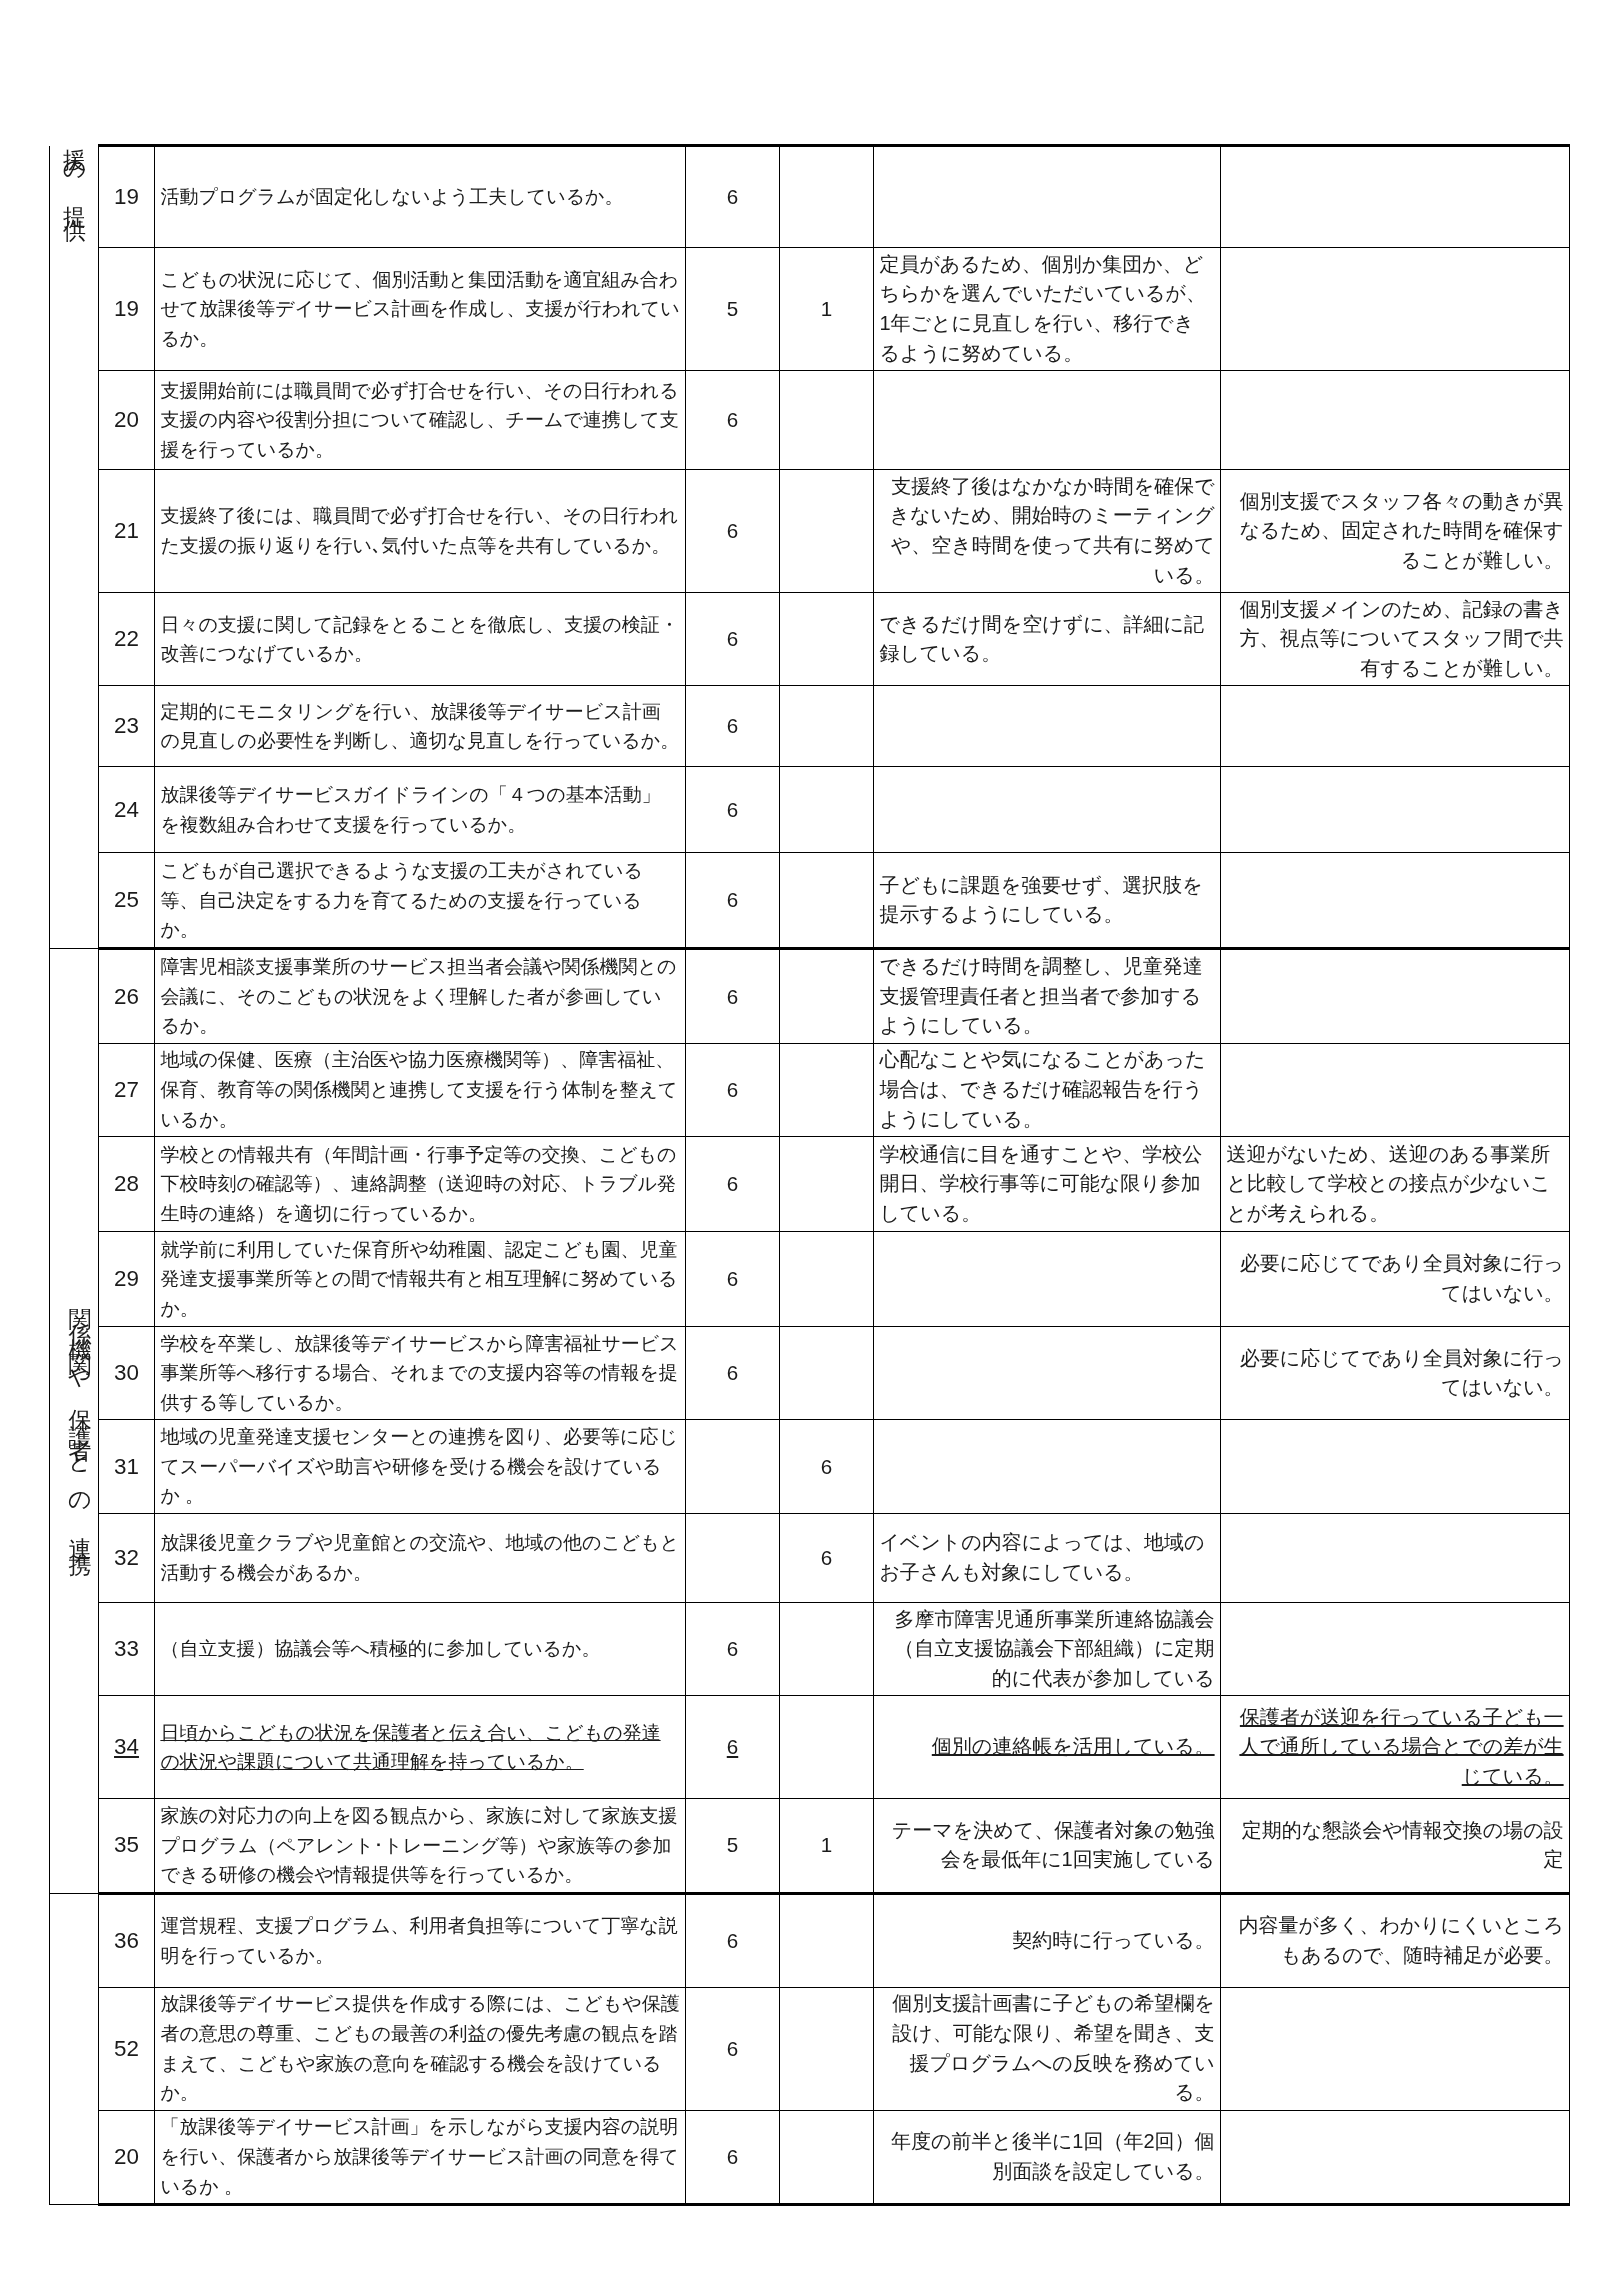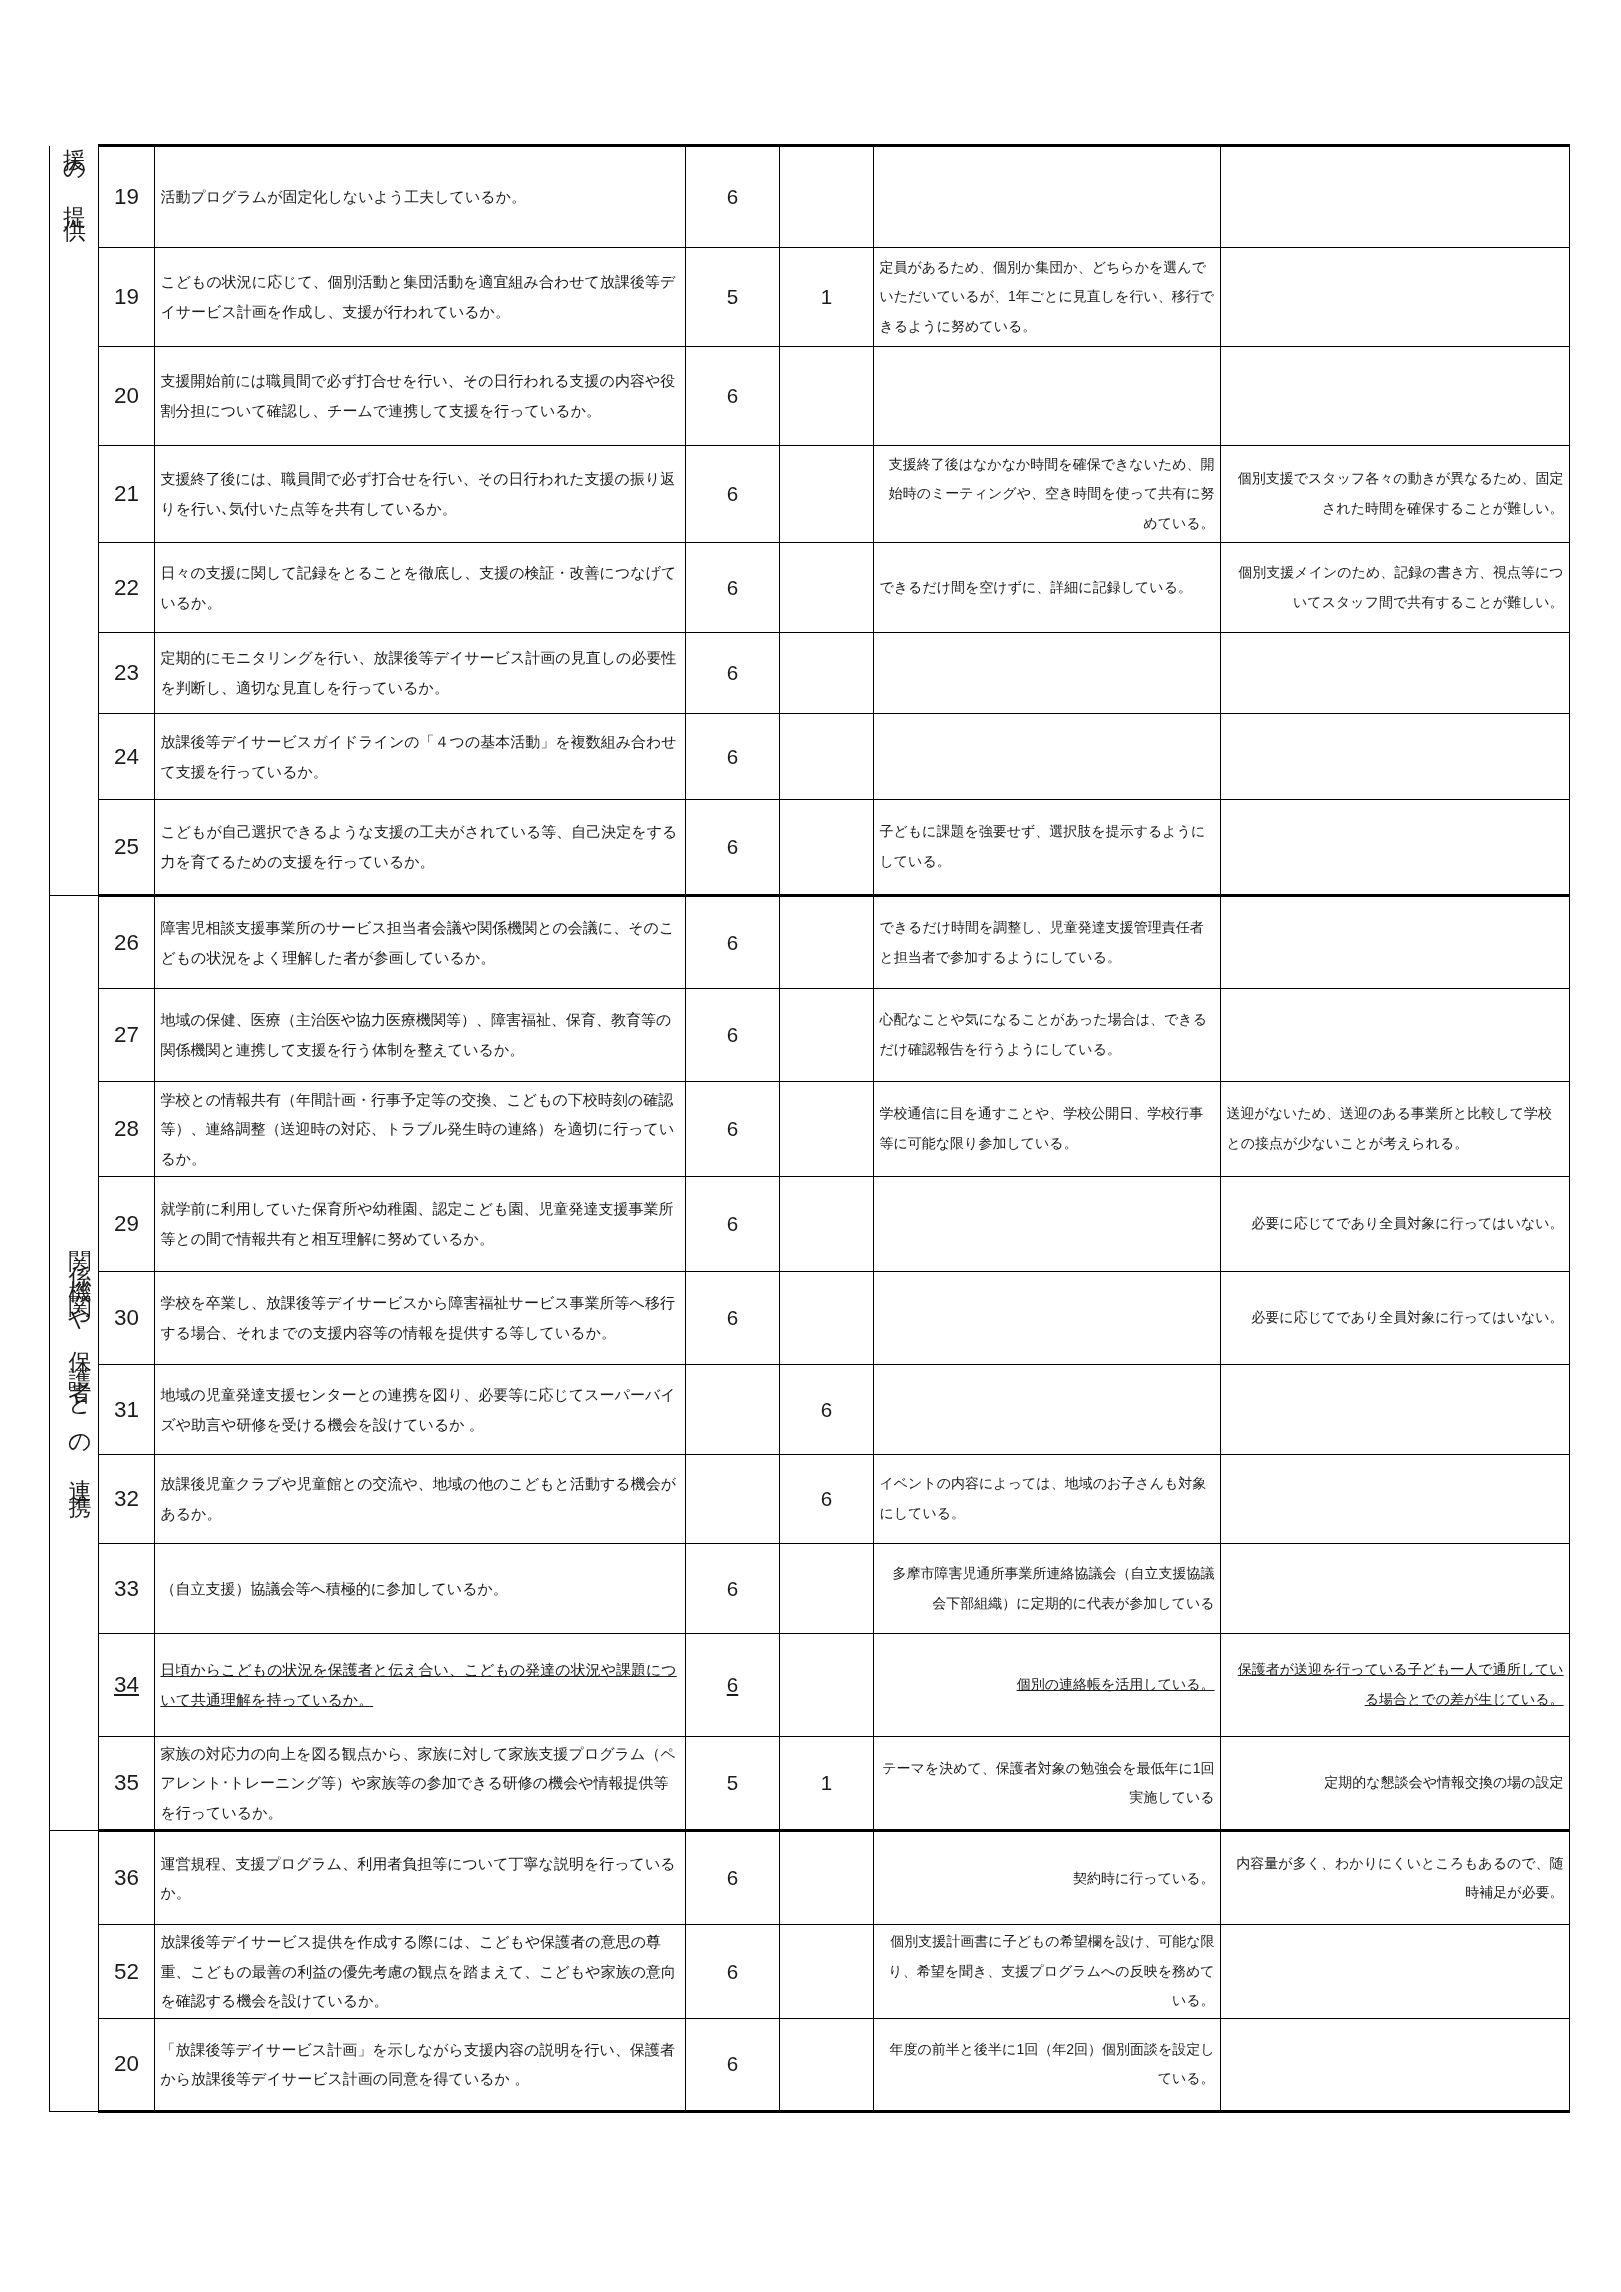--- a/index.html
+++ b/index.html
@@ -41,31 +41,31 @@
     line-height:49px;
     display:inline-block;
   }
   .cat-clip .vtext{margin-top:-14.3px;}
   td.num{
     background:#f6e7c2;
     text-align:center;
     font-size:22.4px;
   }
   td.q{
-    font-size:15px;
+    font-size:19px;
     line-height:29.6px;
     text-align:left;
     padding:3.6px 7.2px;
   }
   td.s1,td.s2{
     text-align:center;
     font-size:20.6px;
   }
   td.c1,td.c2{
-    font-size:14px;
+    font-size:20px;
     line-height:29.6px;
     padding:3.6px 9px;
   }
   .al-left{text-align:left;}
   .al-center{text-align:right;}
   .va-top{vertical-align:top;}
   .va-middle{vertical-align:middle;}
   .va-bottom{vertical-align:bottom;}
 </style>
 </head>

